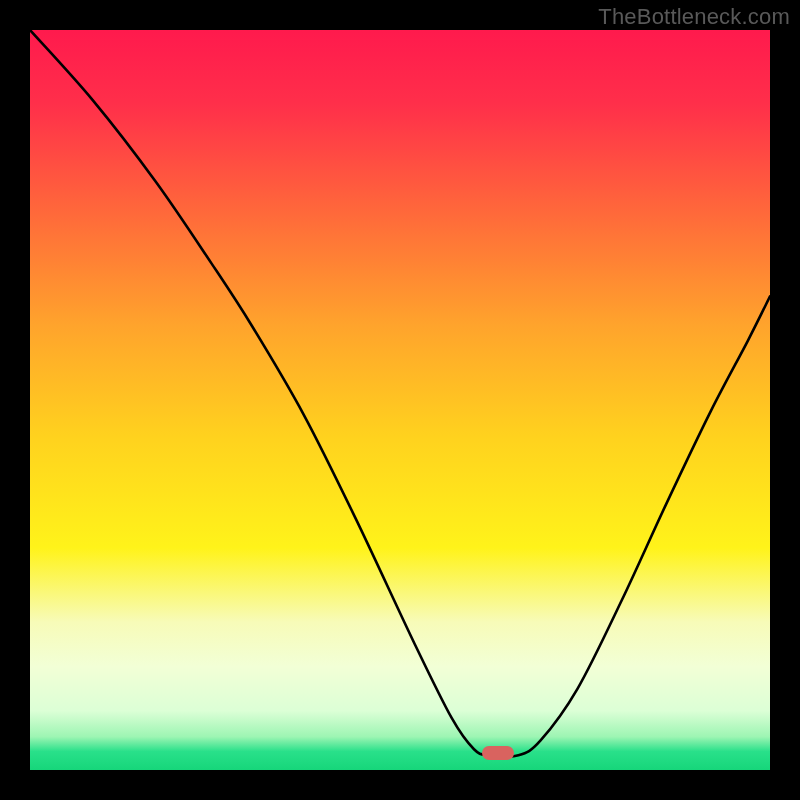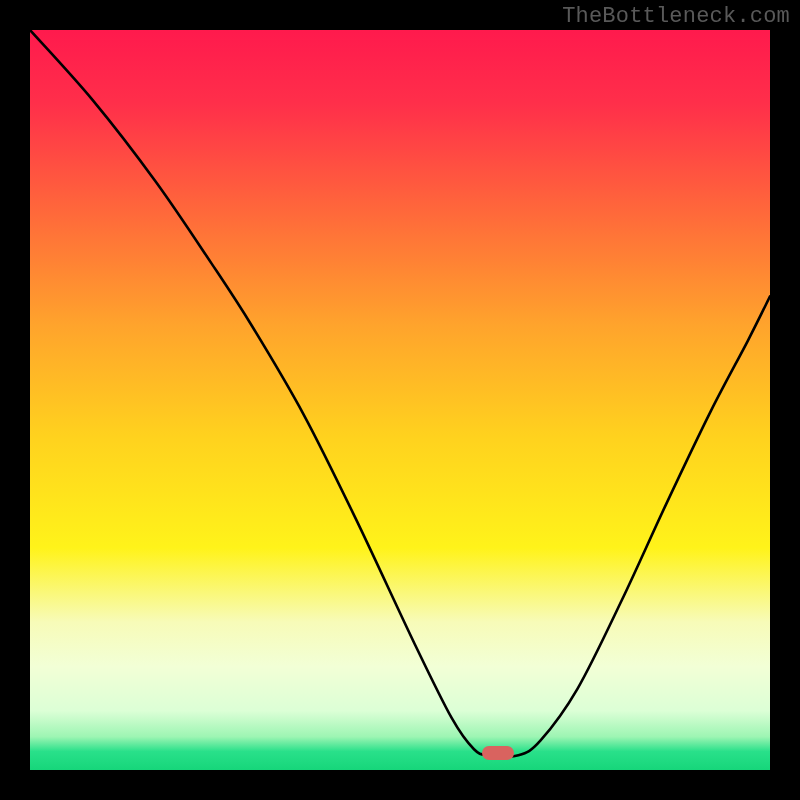--- a/index.html
+++ b/index.html
@@ -9,21 +9,20 @@
     height: 800px;
     background: #000;
     overflow: hidden;
     font-family: Arial, Helvetica, sans-serif;
   }
   .frame {
     position: relative;
     width: 800px;
     height: 736px;
     background: #000;
-    font-family: Liberation Mono, monospace;
   }
   .watermark {
     position: absolute;
     top: 4px;
     right: 10px;
     color: #595959;
     font-size: 22px;
     font-weight: 500;
     letter-spacing: 0.2px;
     z-index: 10;

